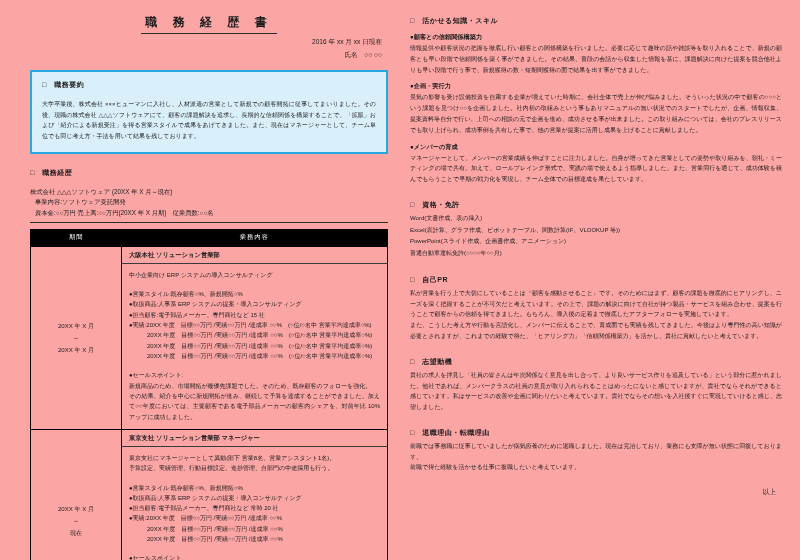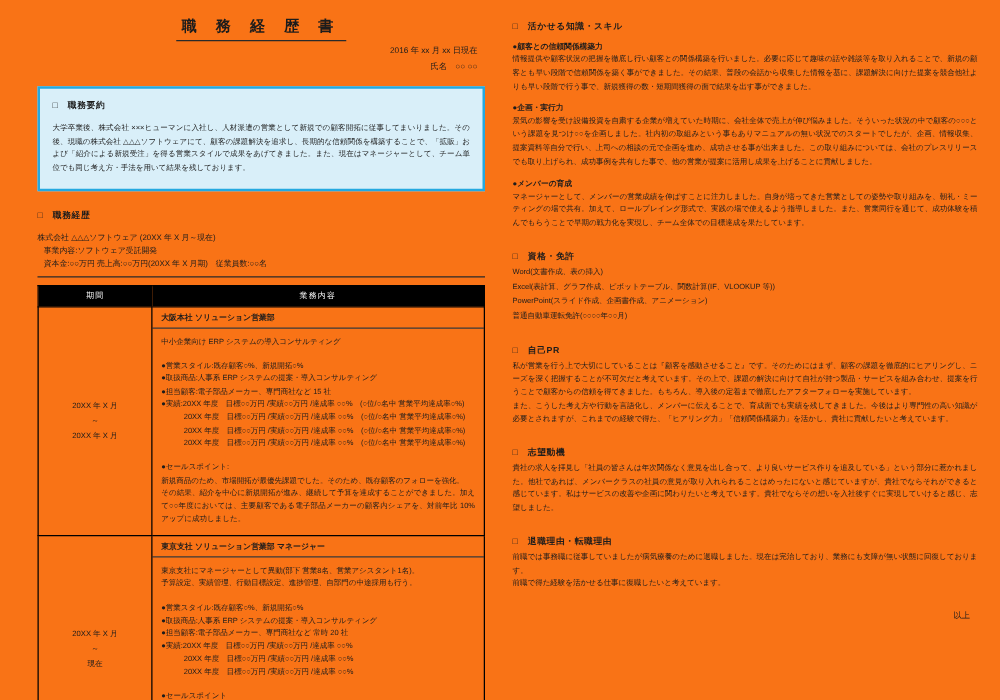--- a/index.html
+++ b/index.html
@@ -1,17 +1,17 @@
 <!DOCTYPE html>
 <html><head>
 <meta charset="utf-8">
 <style>
   html,body{margin:0;padding:0;background:#e8e8e8;}
   .page{
-    width:800px;height:560px;background:#f97316;position:relative;
+    width:800px;height:560px;background:#fca5a5;position:relative;
     font-family:"Liberation Sans","DejaVu Sans",sans-serif;color:#1c1c1c;
     overflow:hidden;margin:0 auto;
   }
   
   .col-left{position:absolute;left:30px;top:12px;width:358px;}
   .title-wrap{text-align:center;margin-bottom:2px;}
   .doc-title{
     display:inline-block;font-size:12px;font-weight:bold;letter-spacing:6px;
     border-bottom:1.5px solid #2a2a2a;padding:0 4px 2px;margin:0;
   }

